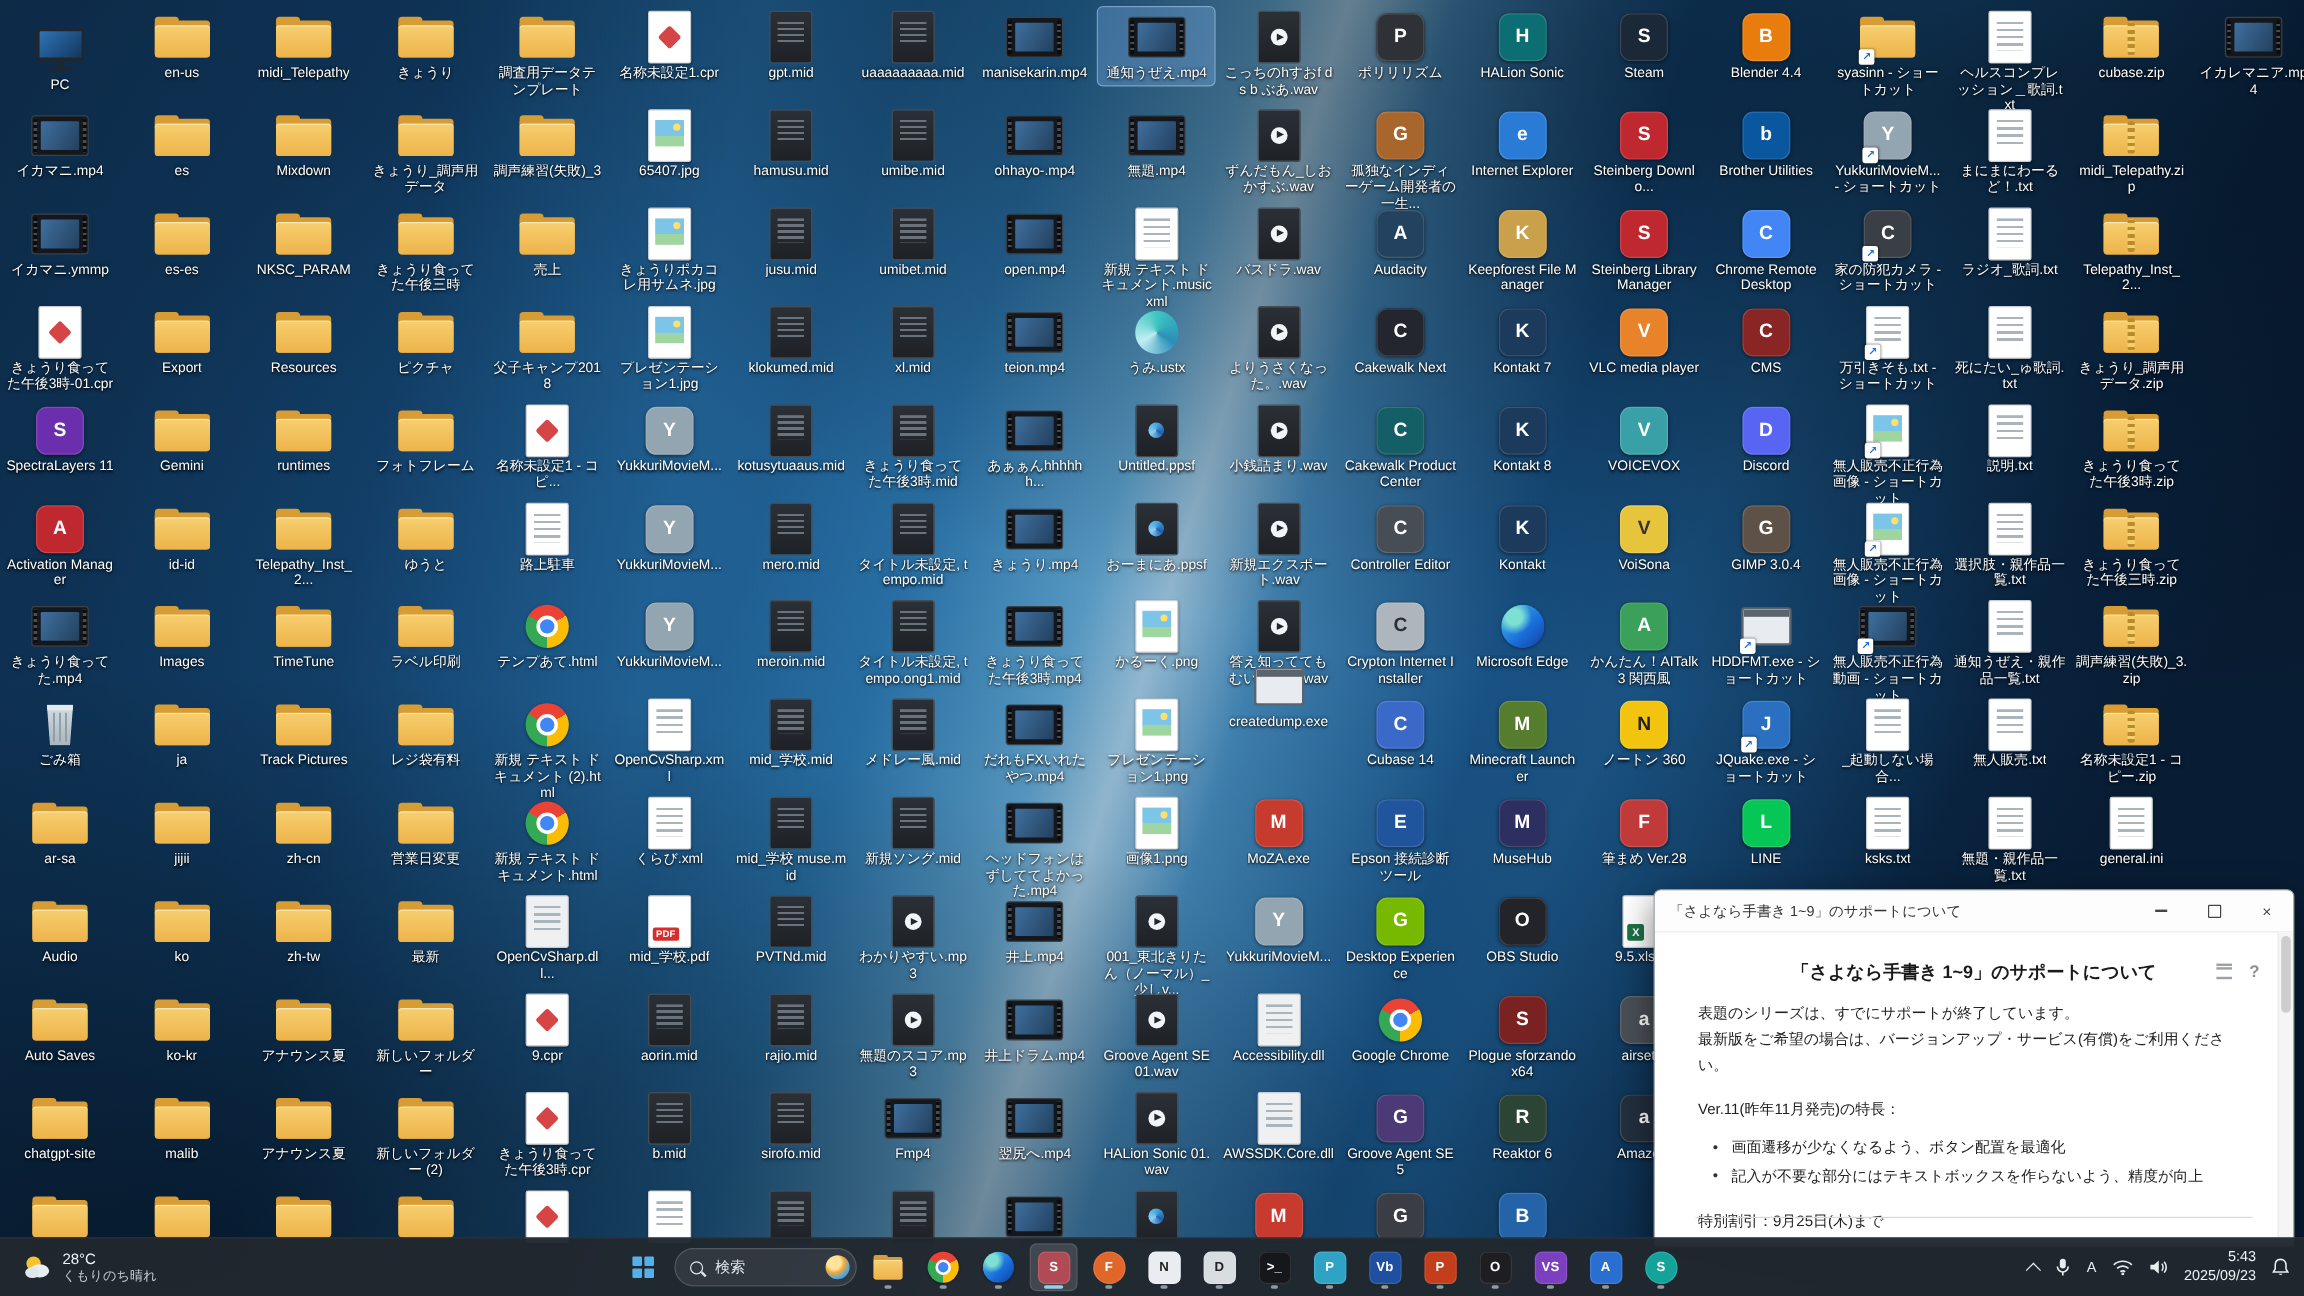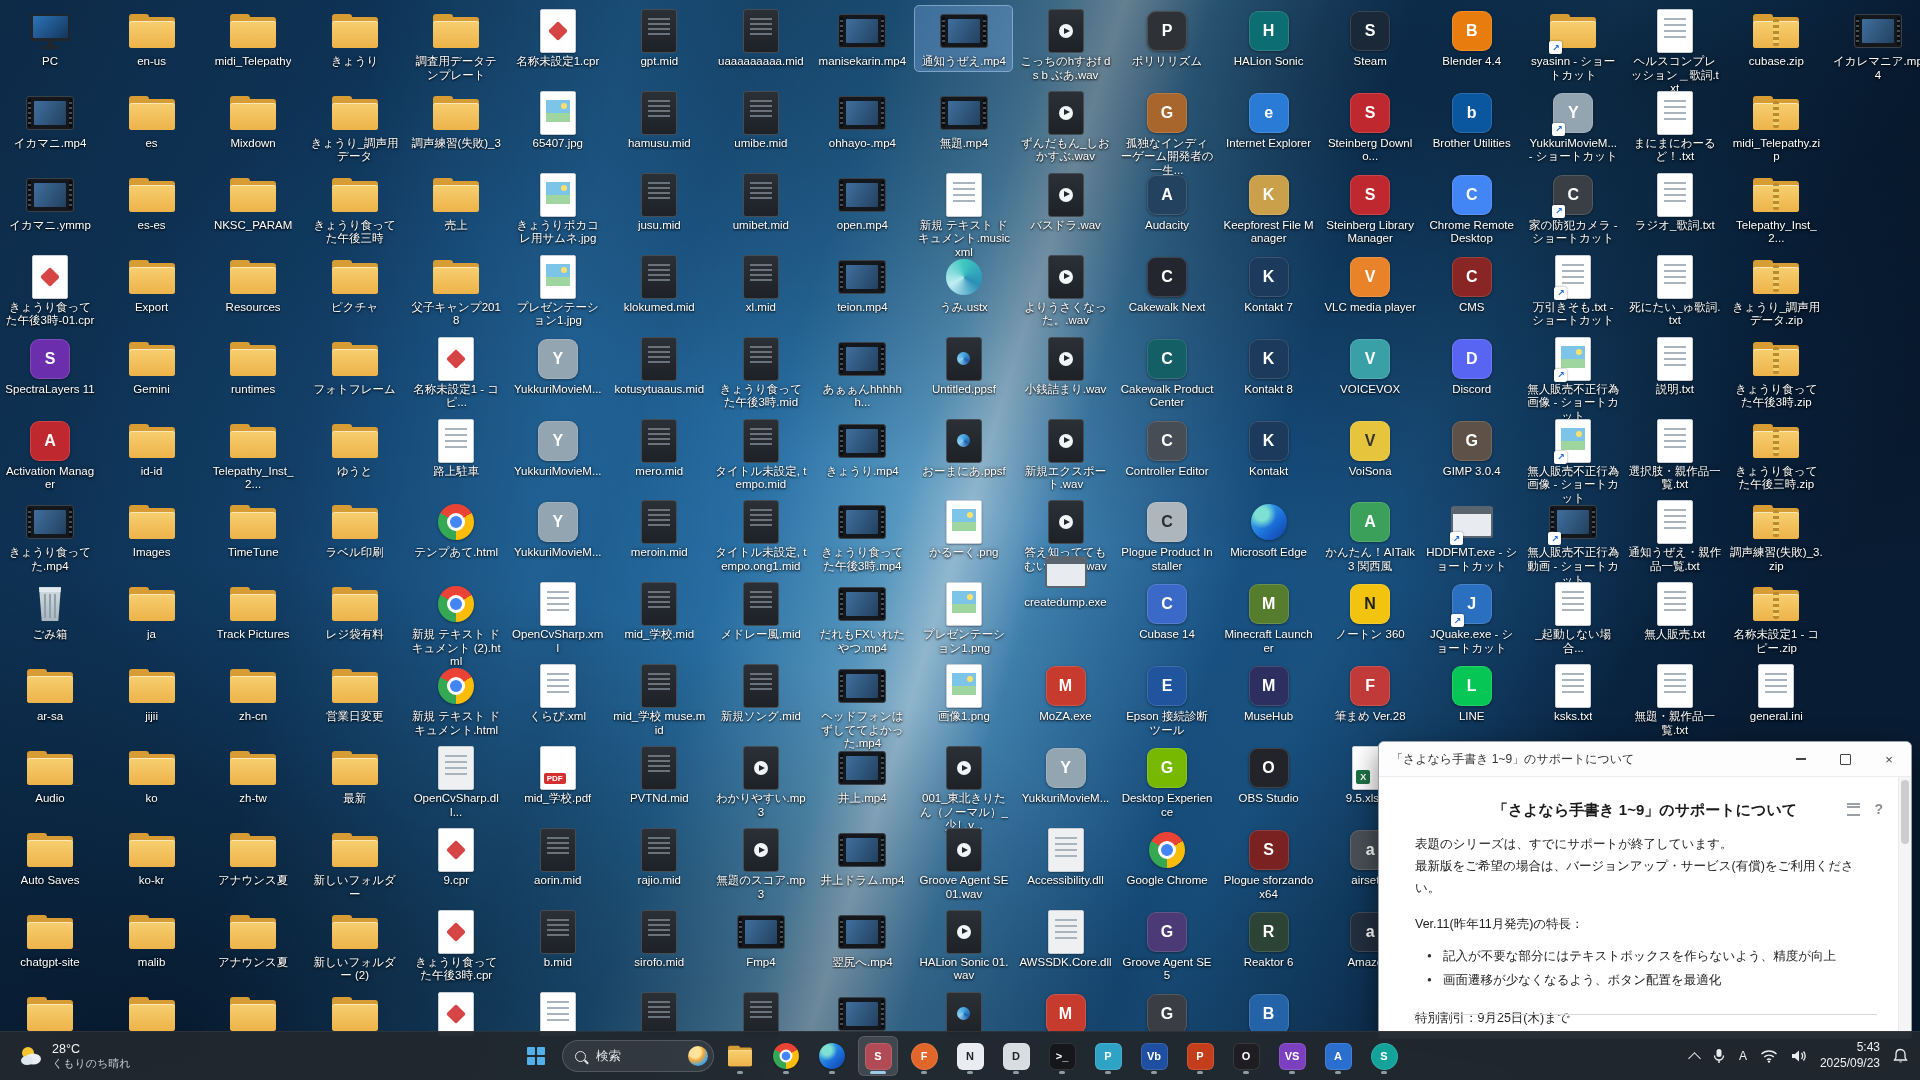--- a/index.html
+++ b/index.html
@@ -120,21 +120,21 @@
   .ime{font-size:12px;color:#e8edf0}
   .clock{text-align:right;color:#eef2f5;font-size:12px;line-height:1.3;white-space:nowrap}
   .trayic{display:flex;align-items:center;justify-content:center}
 </style>
 </head>
 <body>
 
 <div class="screen">
   <div class="wall"></div>
   <div class="icons">
-      <div class="cell" title="PC" style="left: 1.5px; top: 6px;">
+      <div class="cell" title="PC" style="left: 1.5px; top: 16px;">
         <div class="ico">
           <div class="pcwrap">
             <div class="pcmon">
               <div class="pcscr"></div>
             </div>
             <div class="pcstand"></div>
             <div class="pcbase"></div>
           </div>
         </div>
         <div class="lbl">PC</div>
@@ -1332,21 +1332,21 @@
       <div class="cell" title="Controller Editor" style="left: 1118.55px; top: 415.5px;">
         <div class="ico">
           <div class="tile" style="background: rgb(71, 77, 84);">C</div>
         </div>
         <div class="lbl">Controller Editor</div>
       </div>
       <div class="cell" title="Crypton Product Installer" style="left: 1118.55px; top: 497.4px;">
         <div class="ico">
           <div class="tile" style="background: rgb(174, 182, 189); color: rgb(42, 47, 52);">C</div>
         </div>
-        <div class="lbl">Plogue Product Installer</div>
+        <div class="lbl">Crypton Internet Installer</div>
       </div>
       <div class="cell" title="Cubase 14" style="left: 1118.55px; top: 579.3px;">
         <div class="ico">
           <div class="tile" style="background: rgb(59, 105, 200);">C</div>
         </div>
         <div class="lbl">Cubase 14</div>
       </div>
       <div class="cell" title="Epson 接続診断ツール" style="left: 1118.55px; top: 661.2px;">
         <div class="ico">
           <div class="tile" style="background: rgb(32, 84, 156);">E</div>
@@ -1849,22 +1849,22 @@
     <div class="dlg-body">
       <div class="dtools">
         <span class="hamb"></span>
         <span class="qmark">?</span>
       </div>
       <div class="dhead">「さよなら手書き 1~9」のサポートについて</div>
       <p>表題のシリーズは、すでにサポートが終了しています。</p>
       <p>最新版をご希望の場合は、バージョンアップ・サービス(有償)をご利用ください。</p>
       <p class="feat">Ver.11(昨年11月発売)の特長：</p>
       <ul class="dblt">
+          <li>画面遷移が少なくなるよう、ボタン配置を最適化</li>
           <li>記入が不要な部分にはテキストボックスを作らないよう、精度が向上</li>
-          <li>画面遷移が少なくなるよう、ボタン配置を最適化</li>
         </ul>
       <p class="dfoot">特別割引：9月25日(木)まで</p>
       <div class="ddiv"></div>
     </div>
     <div class="vscroll">
         <div class="sthumb"></div>
       </div>
   </div>
 
   <div class="taskbar">

